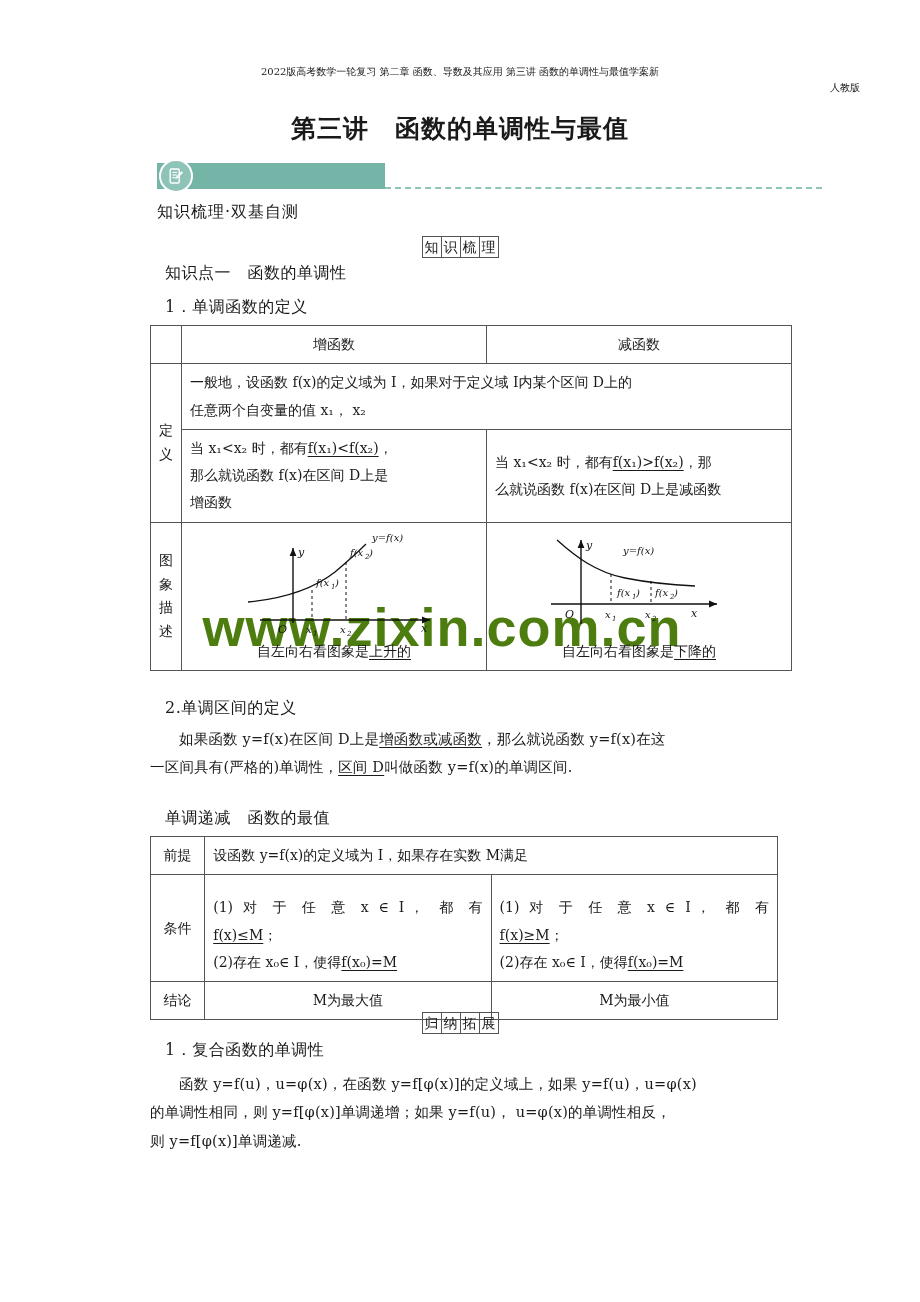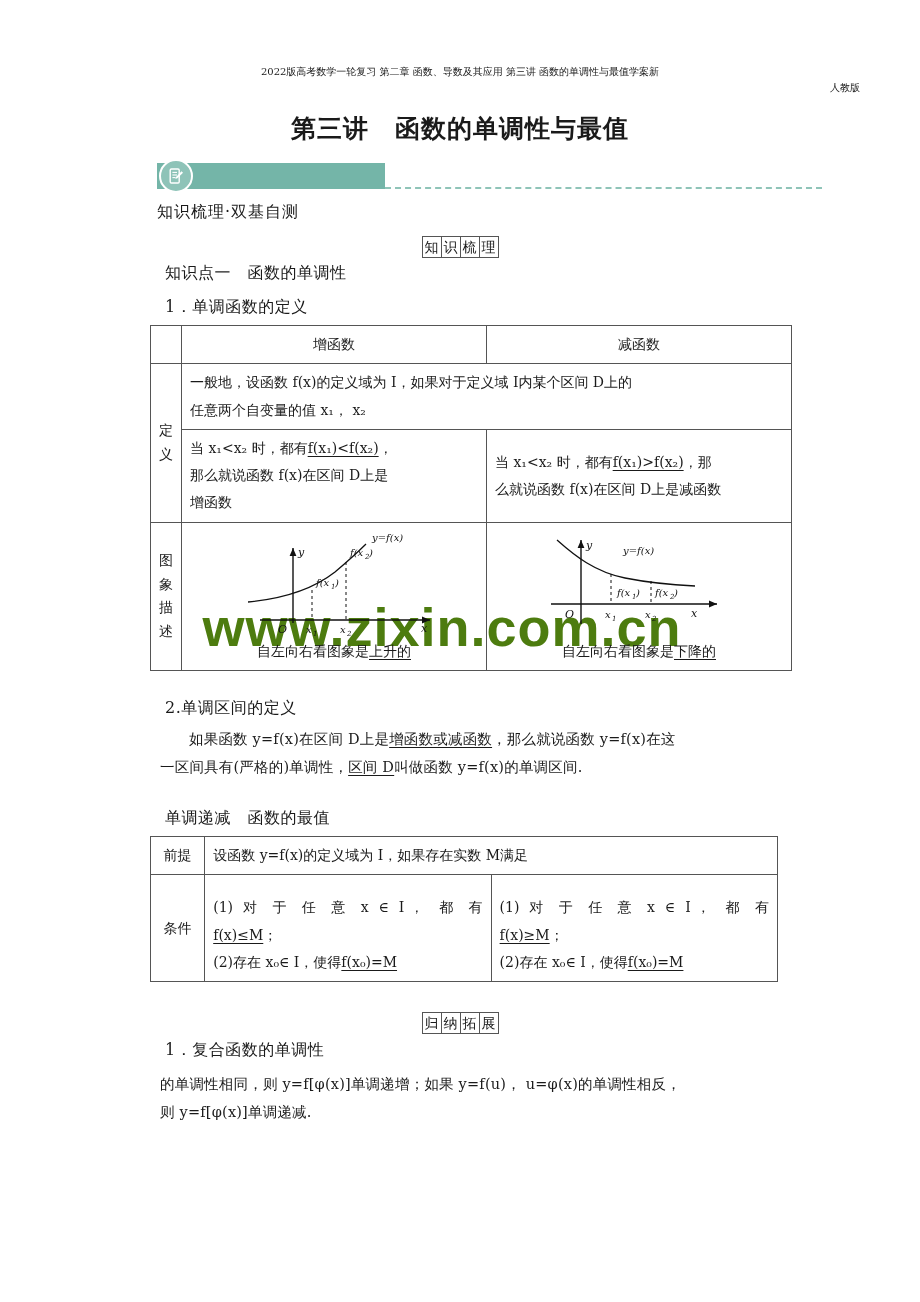--- a/index.html
+++ b/index.html
@@ -55,21 +55,21 @@
   }
   .boxed span{
     display:inline-block;font-size:14px;line-height:18px;
     border:1px solid #555;border-right:none;padding:1px 2px;
     font-family:"DejaVu Serif","Liberation Serif",serif;
     letter-spacing:0;
   }
   .boxed span:last-child{border-right:1px solid #555;}
 
   .kp{position:absolute;font-size:16px;letter-spacing:.5px;}
-  .para{position:absolute;font-size:14.5px;line-height:1.95;letter-spacing:.2px;margin-left:10px;}
+  .para{position:absolute;font-size:14.5px;line-height:1.95;letter-spacing:.2px;}
   .u{text-decoration:underline;text-underline-offset:3px;}
 
   
   table.t{
     position:absolute;border-collapse:collapse;
     font-size:14px;color:#1a1a1a;background:transparent;
   }
   table.t td{
     border:1px solid #555;padding:5px 8px;vertical-align:middle;
     line-height:1.95;
@@ -269,28 +269,34 @@
         <td style="width:294px;">
           <div class="justify">(1) 对 于 任 意 x ∈ I， 都 有</div>
           <div>
             <span class="u">f(x)≥M</span><span>；</span>
           </div>
           <div>
             <span>(2)存在 x₀∈ I，使得</span><span class="u">f(x₀)=M</span>
           </div>
         </td>
       </tr>
+      <tr>
+        <td class="lab">结论</td>
+        <td class="ctr">M为最大值</td>
+        <td class="ctr">M为最小值</td>
+      </tr>
     </tbody>
       </table>
 
     <div class="boxed" style="left:0;top:1012px;">
       <span>归</span><span>纳</span><span>拓</span><span>展</span>
     </div>
 
     <div class="kp" style="left:165px;top:1040px;">1．复合函数的单调性</div>
 
     <div class="para" style="left:150px;top:1070px;width:678px;">
+      <div style="text-indent:2em;">函数 y=f(u)，u=φ(x)，在函数 y=f[φ(x)]的定义域上，如果 y=f(u)，u=φ(x)</div>
       <div>的单调性相同，则 y=f[φ(x)]单调递增；如果 y=f(u)， u=φ(x)的单调性相反，</div>
       <div>则 y=f[φ(x)]单调递减.</div>
     </div>
 
   </div>
 </div>
 
 </body></html>

